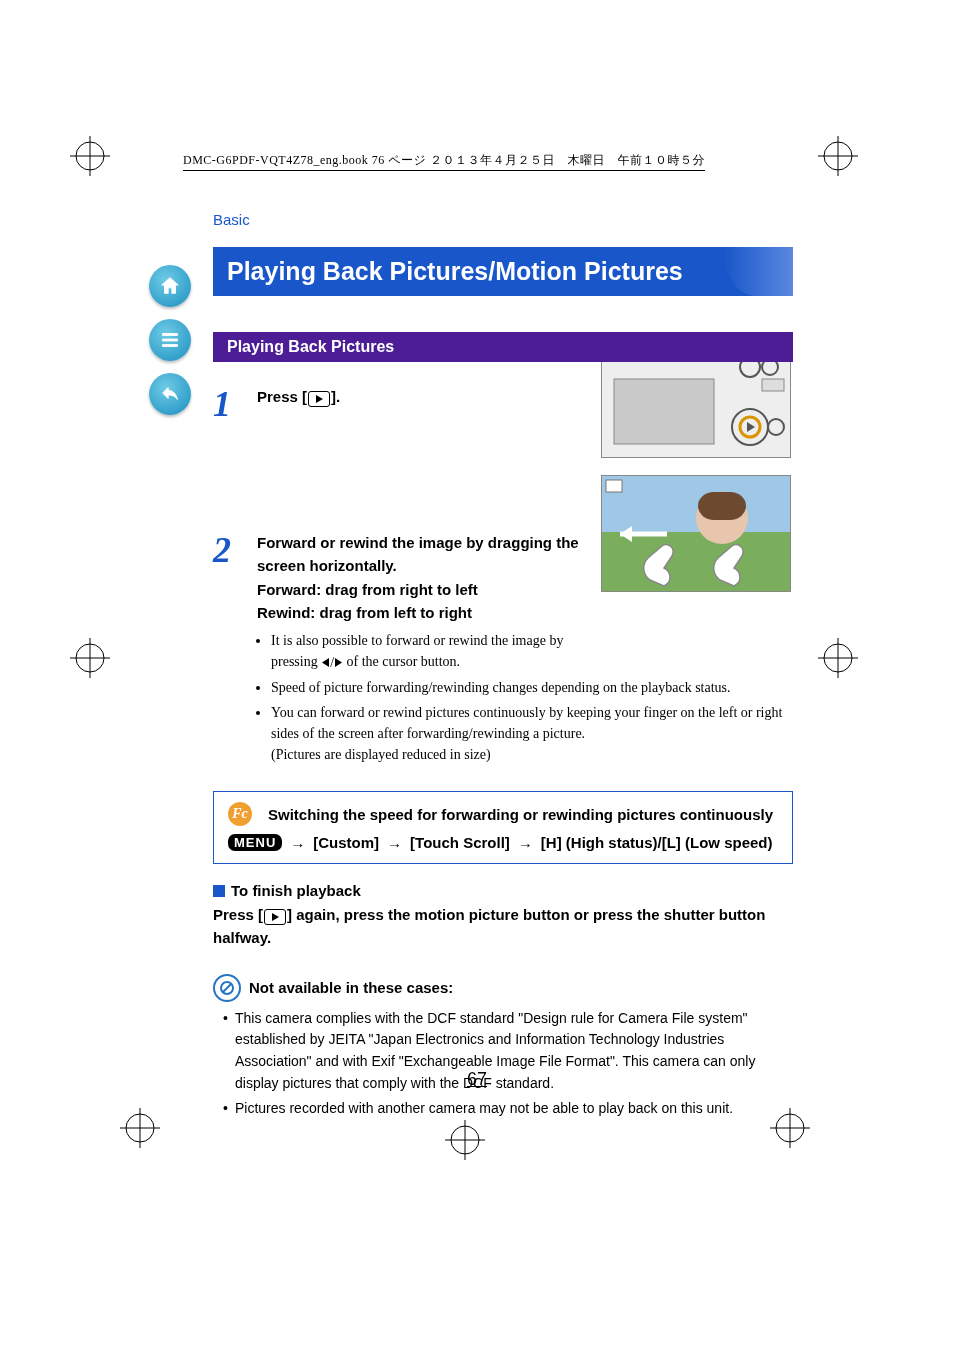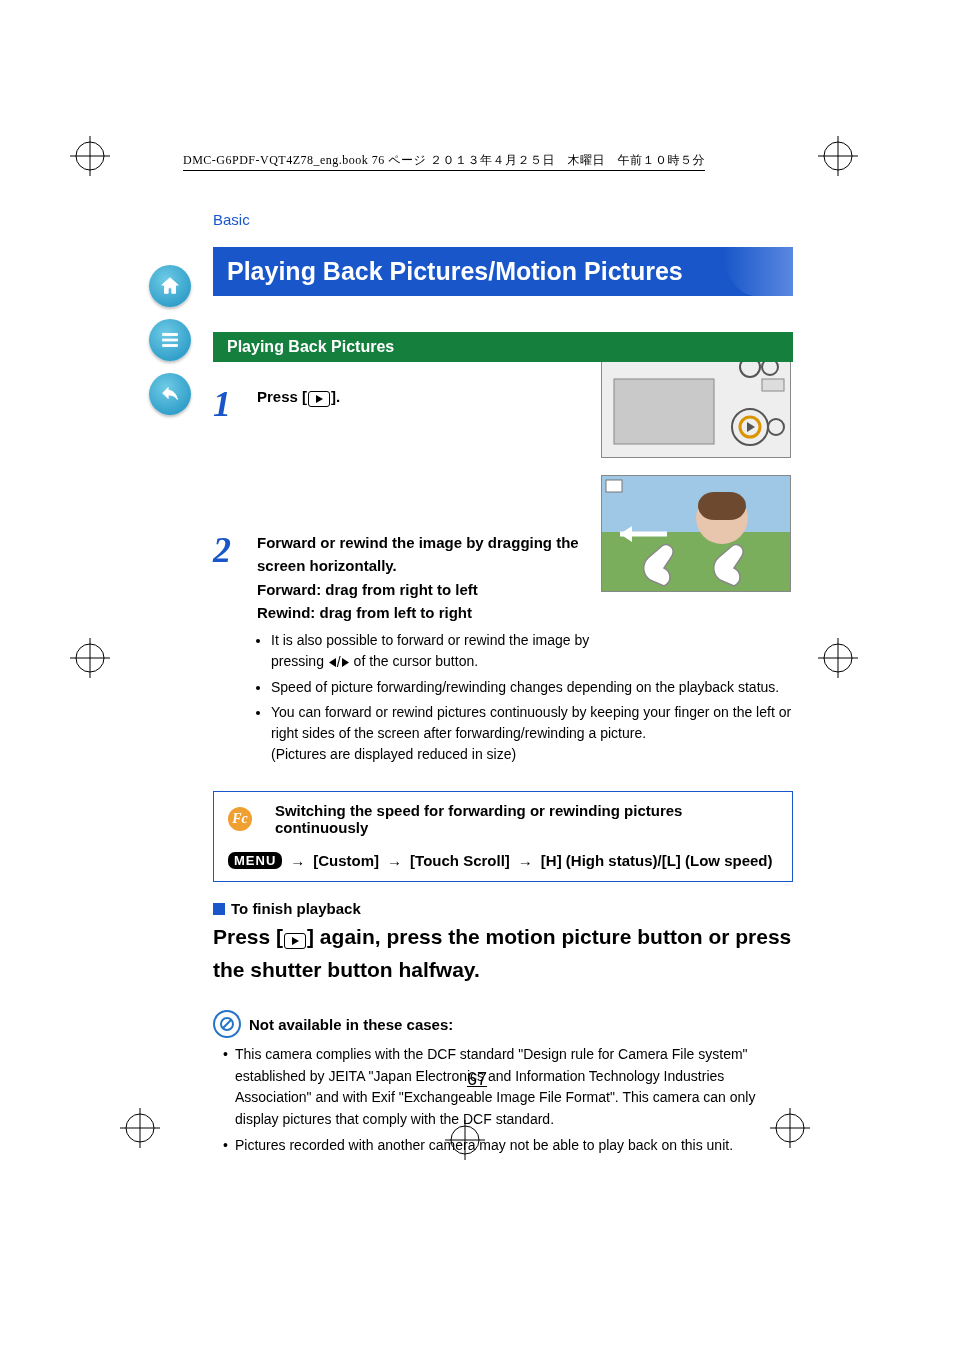--- a/index.html
+++ b/index.html
@@ -76,21 +76,21 @@
     right: 0;
     top: 0;
     width: 70px;
     height: 100%;
     background: linear-gradient(to right, #1856c9 0%, #5a88e0 100%);
     border-radius: 0 0 0 40px / 0 0 0 60px;
     pointer-events: none;
   }
 
   .section-bar {
-    background: #15803d;
+    background: #4c1d95;
     color: #fff;
     font-size: 16px;
     font-weight: bold;
     padding: 6px 14px;
     margin-top: 36px;
   }
 
   .step {
     display: flex;
     gap: 18px;
@@ -101,21 +101,21 @@
     font-size: 36px;
     font-weight: bold;
     font-style: italic;
     min-width: 26px;
     line-height: 1;
     font-family: "Times New Roman", serif;
   }
   .step-body { flex: 1; font-size: 15px; line-height: 1.5; }
   .step-title { font-weight: bold; }
   .step-sub { font-weight: bold; margin-top: 2px; }
-  .bullets { padding-left: 14px; margin: 6px 0 0 0; font-size: 14px; }
+  .bullets { padding-left: 14px; margin: 6px 0 0 0; font-size: 14px; font-family: Liberation Serif, serif; }
   .bullets li { list-style: disc; margin-bottom: 4px; }
 
   .playback-icon {
     display: inline-flex;
     align-items: center;
     justify-content: center;
     border: 1.5px solid #000;
     border-radius: 3px;
     width: 20px;
     height: 14px;
@@ -132,43 +132,43 @@
   .cursor-arrows svg { width: 9px; height: 9px; }
 
   .panel {
     border: 1px solid #1856c9;
     margin-top: 22px;
     padding: 10px 14px 12px;
   }
   .panel-head {
     display: flex;
     align-items: center;
-    gap: 23px;
+    gap: 16px;
     font-weight: bold;
     font-size: 15px;
-    margin-bottom: 16px;
+    margin-bottom: 8px;
   }
   .fc-badge {
     width: 24px; height: 24px; border-radius: 50%;
     background: #f0a030; color: #fff;
     display: flex; align-items: center; justify-content: center;
     font-style: italic; font-size: 14px; font-weight: bold;
     font-family: "Times New Roman", serif;
   }
   .menu-line { font-size: 15px; font-weight: bold; display: flex; align-items: center; flex-wrap: wrap; gap: 4px; }
   .menu-badge {
     background: #000; color: #fff; padding: 1px 6px; font-size: 13px;
     border-radius: 7px; letter-spacing: 1px;
   }
   .arrow { display:inline-block; padding: 0 4px; font-weight: normal; }
 
   .finish-head { display: flex; align-items: center; gap: 6px; font-weight: bold; margin-top: 18px; font-size: 15px; }
   .finish-head .sq { width: 12px; height: 12px; background: #1856c9; }
 
-  .body-text { font-size: 21px; font-weight: bold; line-height: 1.55; margin-top: 4px; }
+  .body-text { font-size: 15px; font-weight: bold; line-height: 1.55; margin-top: 4px; }
 
   .not-avail {
     margin-top: 24px;
     display: flex;
     align-items: center;
     gap: 8px;
     font-weight: bold;
     font-size: 15px;
   }
   .na-badge {

